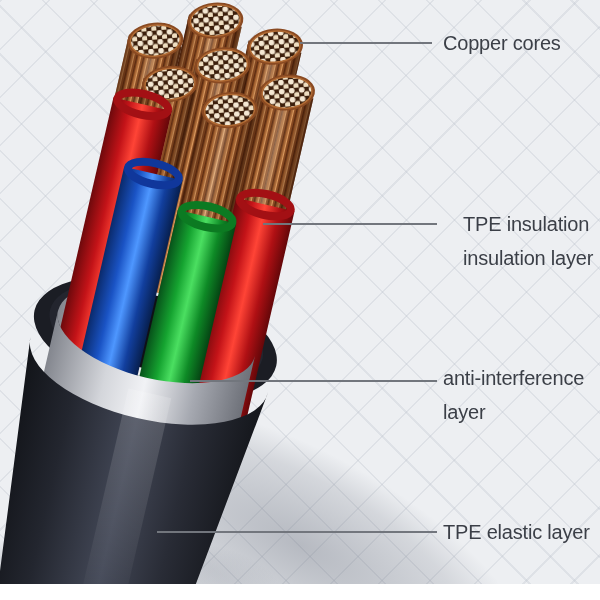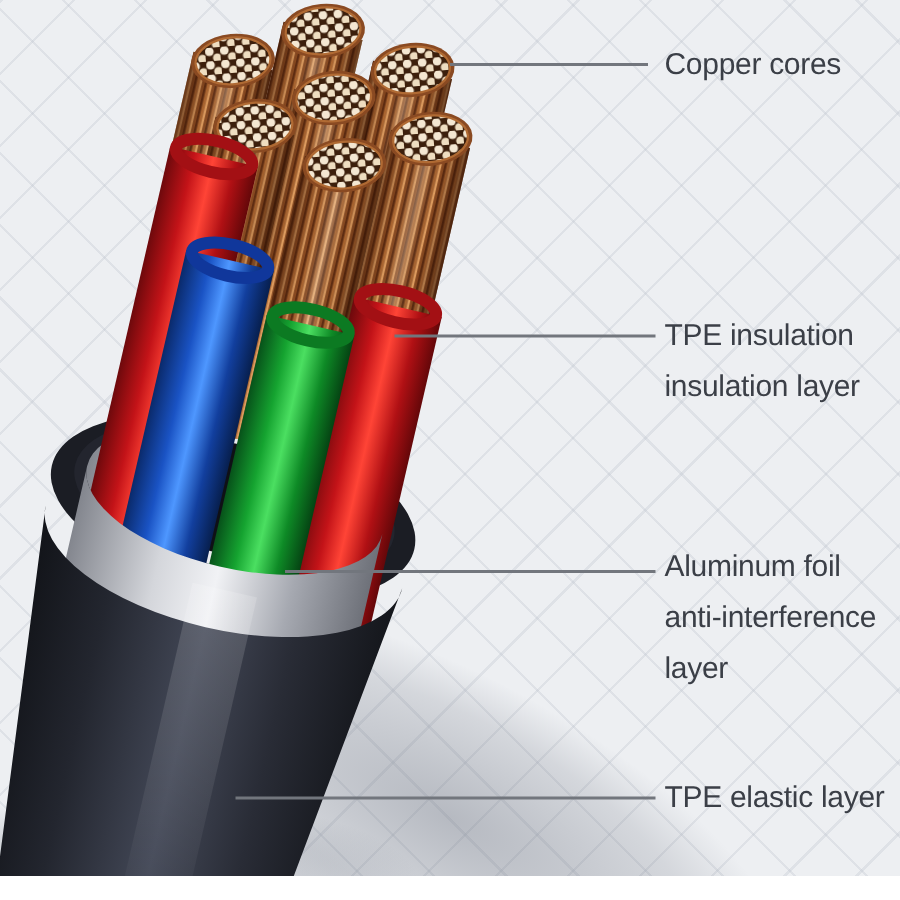--- a/index.html
+++ b/index.html
@@ -16,21 +16,21 @@
   .leader{position:absolute;height:2px;background:#72767d;}
   .ld1{left:300px;top:42px;width:132px;}
   .ld2{left:263px;top:223px;width:174px;}
   .ld3{left:190px;top:380px;width:247px;}
   .ld4{left:157px;top:531px;width:280px;}
   .label{
     position:absolute;left:443px;font-size:20px;line-height:34px;
     color:#3b3f47;white-space:nowrap;letter-spacing:-0.2px;
   }
   .l1{top:26px;}
-  .l2{top:207px;}
+  .l2{top:207px;margin-left:20px;}
   .l3{top:361px;}
   .l4{top:515px;text-align:right;}
 </style>
 </head>
 <body>
 
 <div class="stage">
 
   <svg class="cable-svg" width="600" height="600" viewBox="0 0 600 600">
     <defs>
@@ -197,21 +197,20 @@
   <div class="leader ld4"></div>
 
   <div class="label l1">
     <div>Copper cores</div>
   </div>
   <div class="label l2">
     <div>TPE insulation</div>
     <div>insulation layer</div>
   </div>
   <div class="label l3">
-    <div>Aluminum foil</div>
     <div>anti-interference</div>
     <div>layer</div>
   </div>
   <div class="label l4">
     <div>TPE elastic layer</div>
   </div>
 
 </div>
 
 </body></html>

